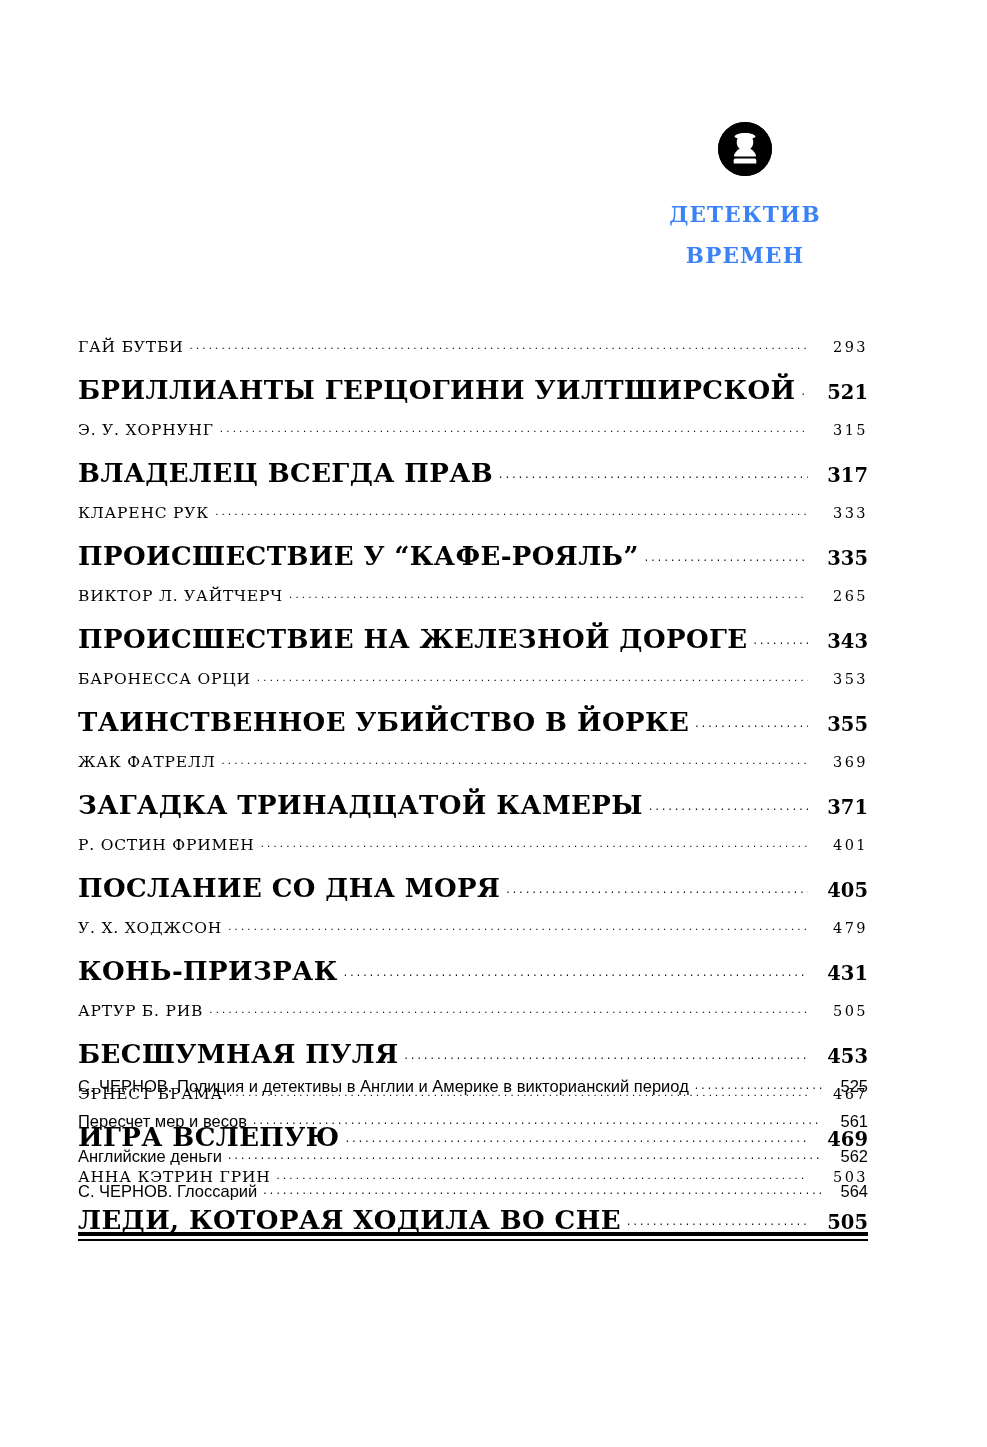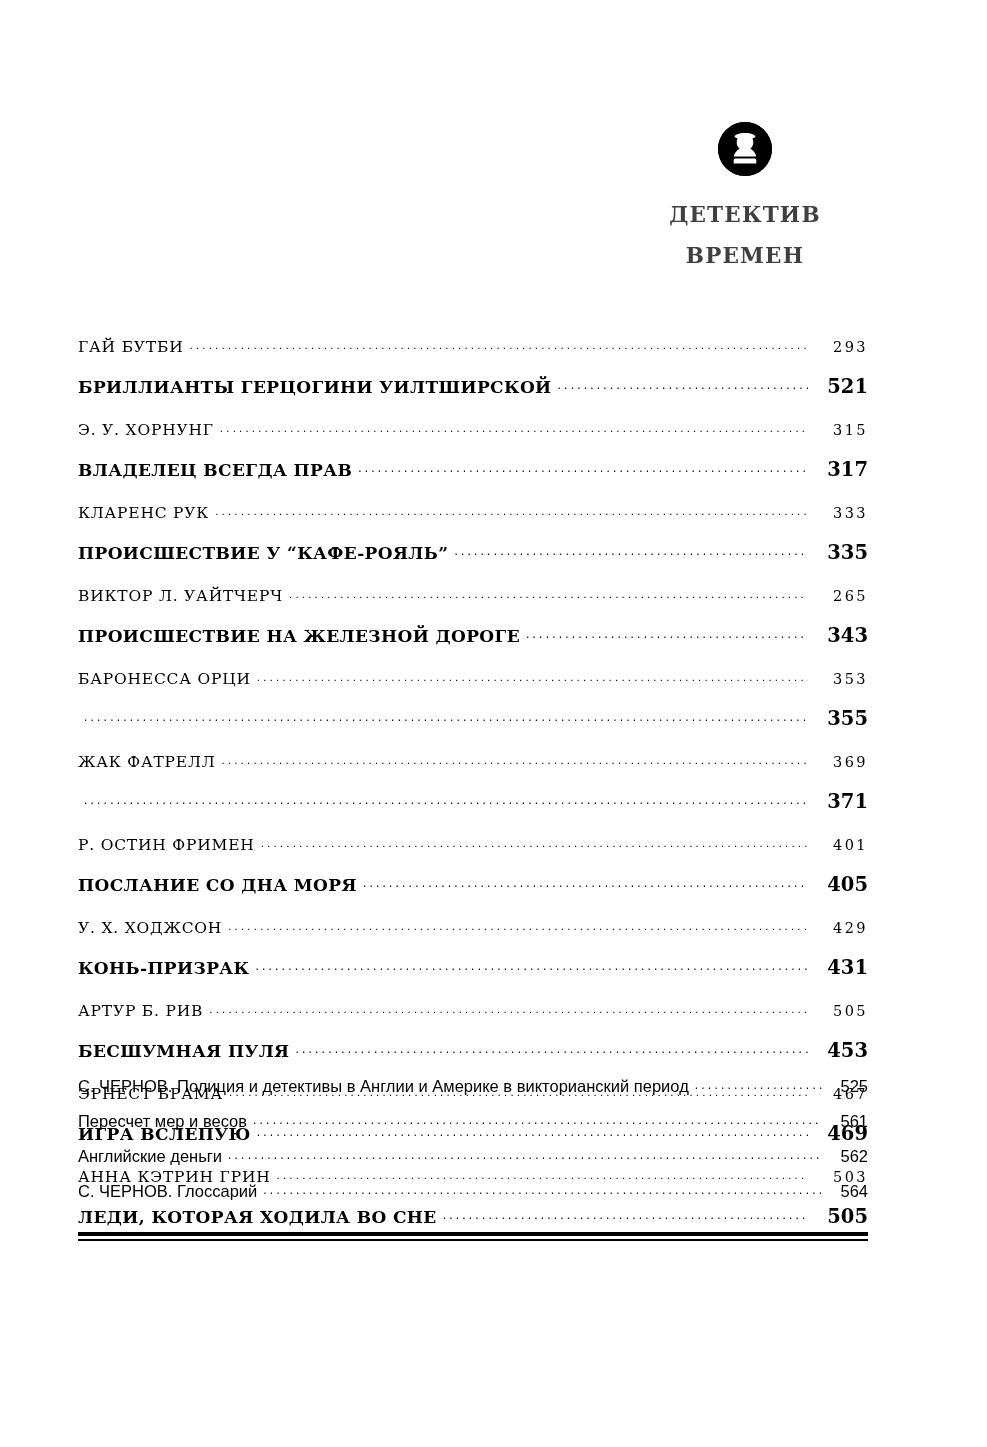--- a/index.html
+++ b/index.html
@@ -57,21 +57,21 @@
     margin: 0 auto 18px auto;
     position: relative;
   }
   .emblem svg { display: block; }
   .subtitle-line {
     font-family: "DejaVu Serif", serif;
     font-weight: 700;
     font-size: 21.5px;
     letter-spacing: 1.2px;
     line-height: 41px;
-    color: #404040;
+    color: #3b82f6;
     white-space: nowrap;
   }
 
   
   .toc {
     position: absolute;
     left: 78px;
     top: 338px;
     width: 790px;
   }
@@ -117,21 +117,21 @@
   }
   .row-author .dots { letter-spacing: 3.2px; font-size: 11.5px; }
 
   
   .row-title {
     height: 46px;
   }
   .row-title .label {
     font-family: "DejaVu Serif", serif;
     font-weight: 700;
-    font-size: 17px;
+    font-size: 26px;
     letter-spacing: 0.4px;
   }
   .row-title .page-num {
     font-family: "DejaVu Serif", serif;
     font-weight: 700;
     font-size: 19.5px;
     min-width: 54px;
   }
   .row-title .dots { letter-spacing: 3.2px; font-size: 12px; transform: translateY(-4px); }
 
@@ -238,46 +238,48 @@
         <span class="label">ПРОИСШЕСТВИЕ НА ЖЕЛЕЗНОЙ ДОРОГЕ</span>
         <span class="dots">........................................................................................................................................</span>
         <span class="page-num">343</span>
       </div>
       <div class="toc-row row-author">
         <span class="label">БАРОНЕССА ОРЦИ</span>
         <span class="dots">........................................................................................................................................</span>
         <span class="page-num">353</span>
       </div>
       <div class="toc-row row-title">
+        <span class="label">ТАИНСТВЕННОЕ УБИЙСТВО В ЙОРКЕ</span>
         <span class="dots">........................................................................................................................................</span>
         <span class="page-num">355</span>
       </div>
       <div class="toc-row row-author">
         <span class="label">ЖАК ФАТРЕЛЛ</span>
         <span class="dots">........................................................................................................................................</span>
         <span class="page-num">369</span>
       </div>
       <div class="toc-row row-title">
+        <span class="label">ЗАГАДКА ТРИНАДЦАТОЙ КАМЕРЫ</span>
         <span class="dots">........................................................................................................................................</span>
         <span class="page-num">371</span>
       </div>
       <div class="toc-row row-author">
         <span class="label">Р. ОСТИН ФРИМЕН</span>
         <span class="dots">........................................................................................................................................</span>
         <span class="page-num">401</span>
       </div>
       <div class="toc-row row-title">
         <span class="label">ПОСЛАНИЕ СО ДНА МОРЯ</span>
         <span class="dots">........................................................................................................................................</span>
         <span class="page-num">405</span>
       </div>
       <div class="toc-row row-author">
         <span class="label">У. Х. ХОДЖСОН</span>
         <span class="dots">........................................................................................................................................</span>
-        <span class="page-num">429</span>
+        <span class="page-num">479</span>
       </div>
       <div class="toc-row row-title">
         <span class="label">КОНЬ-ПРИЗРАК</span>
         <span class="dots">........................................................................................................................................</span>
         <span class="page-num">431</span>
       </div>
       <div class="toc-row row-author">
         <span class="label">АРТУР Б. РИВ</span>
         <span class="dots">........................................................................................................................................</span>
         <span class="page-num">505</span>

